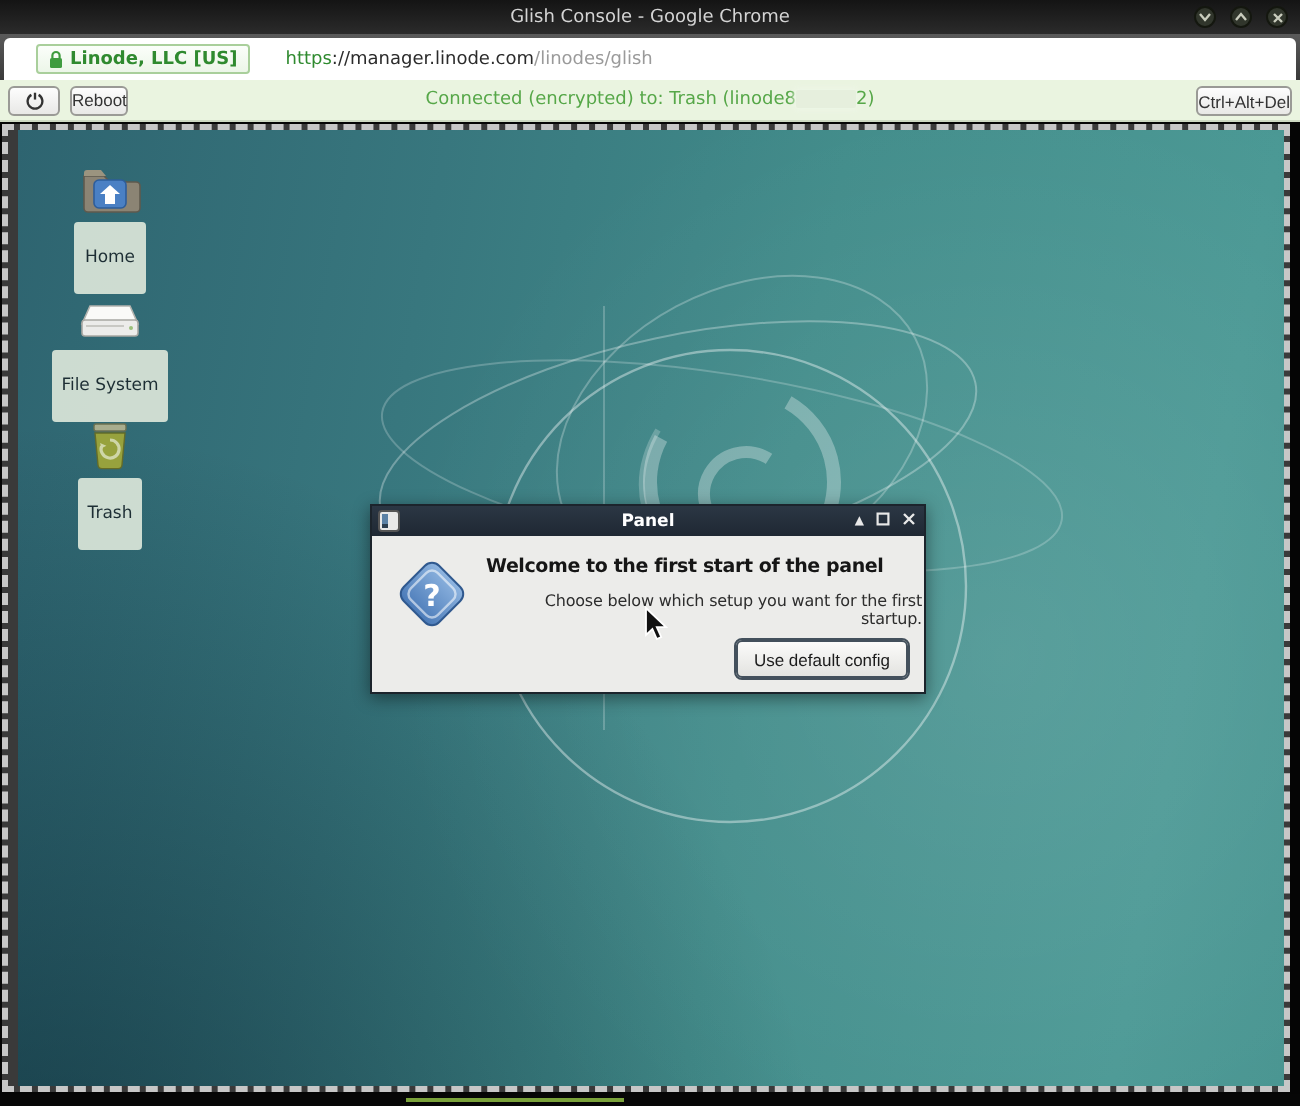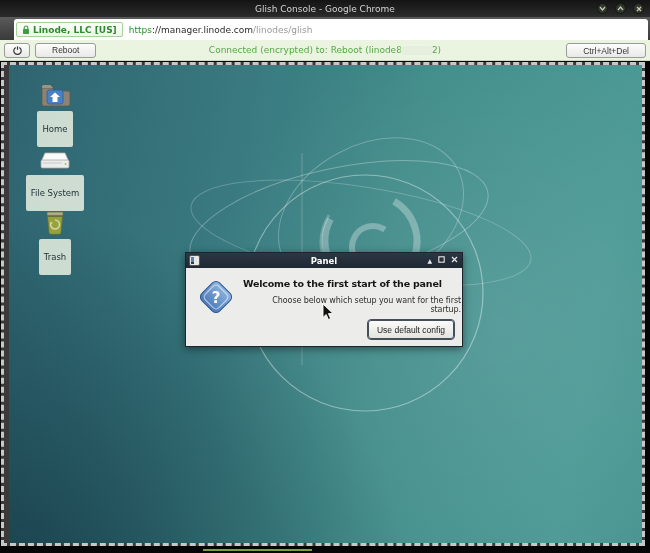--- a/index.html
+++ b/index.html
@@ -9,31 +9,31 @@
 
   
   .titlebar { position:relative; height:17px; background:linear-gradient(#141414,#2b2b2b); display:flex; align-items:center; justify-content:center; }
   .titlebar-text { color:#d4d4d4; font-size:9px; }
   .win-controls { position:absolute; right:6px; top:3px; display:flex; gap:7px; }
   .win-btn { width:11px; height:11px; border-radius:50%; background:#31362c; border:1px solid #14170f; display:flex; align-items:center; justify-content:center; cursor:default; }
   .win-btn svg { display:block; }
 
   
   .urlrow { position:relative; height:23px; background:linear-gradient(#5a5a5a,#3a3a3a); padding:2px 2px 0 2px; }
-  .urlfield { height:21px; background:#fff; border-radius:3px 3px 0 0; display:flex; align-items:center; padding:0 2px; gap:6px;margin-left:12px; }
+  .urlfield { height:21px; background:#fff; border-radius:3px 3px 0 0; display:flex; align-items:center; padding:0 16px; gap:18px; }
   .badge { display:flex; align-items:center; gap:3px; border:1px solid #a9cf9b; background:linear-gradient(#fbfefa,#ecf6e8); border-radius:2px; padding:1px 5px; height:15px; }
   .badge-text { color:#2f8a2f; font-size:9px; font-weight:bold; }
   .url-text { font-size:9px; white-space:nowrap; }
   .url-scheme { color:#2f8a2f; }
   .url-host { color:#2b2b2b; }
   .url-path { color:#9a9a9a; }
 
   
   .glishbar { position:relative; height:21px; background:#eaf4e0; border-bottom:1px solid #cdd9c2; display:flex; align-items:center; padding:0 4px; }
-  .gbtn { height:15px; background:linear-gradient(#fdfdfd,#e8e8e6); border:1px solid #9a9a96; border-radius:3px; font-size:8.5px; color:#333; display:flex; align-items:center; justify-content:center; padding:0 16px; cursor:default; }
+  .gbtn { height:15px; background:linear-gradient(#fdfdfd,#e8e8e6); border:1px solid #9a9a96; border-radius:3px; font-size:8.5px; color:#333; display:flex; align-items:center; justify-content:center; padding:0 0; cursor:default; }
   .gbtn + .gbtn { margin-left:5px; }
   .status { position:absolute; left:0; right:0; text-align:center; font-size:9px; color:#56a748; pointer-events:none; }
   .redact { display:inline-block; width:30px; height:9px; background:#e6efdd; border-radius:1px; vertical-align:middle; box-shadow:0 0 3px 1px #eef6e7; }
   .ctrlaltdel { position:absolute; right:4px; top:3px; }
 
   
   .console { position:relative; height:492px; background:#050505; }
   .canvas-frame { position:absolute; left:1px; top:1px; width:644px; height:484px; border:3px dashed #c7c7c7; background:#3a3a3a; padding-left:5px; }
   .desktop { position:relative; width:633px; height:478px; overflow:hidden;
     background-image:
@@ -105,21 +105,21 @@
             <path d="M2.2,4 V2.8 a1.8,1.8 0 0 1 3.6,0 V4" fill="none" stroke="#3f9c3f" stroke-width="1.1"></path>
           </svg>
         <span class="badge-text">Linode, LLC [US]</span>
       </span>
       <span class="url-text"><span class="url-scheme">https</span><span class="url-host">://manager.linode.com</span><span class="url-path">/linodes/glish</span></span>
     </div>
   </div>
 
   <div class="glishbar">
     <span class="status">
-      <span>Connected (encrypted) to: Reboot (linode8</span><span class="redact"></span><span>2)</span>
+      <span>Connected (encrypted) to: Trash (linode8</span><span class="redact"></span><span>2)</span>
     </span>
     <button class="gbtn" style="width:26px;padding:0;">
       <svg width="9" height="9" viewBox="0 0 10 10">
           <path d="M3,1.6 A4.1,4.1 0 1 0 7,1.6" fill="none" stroke="#333" stroke-width="1.3"></path>
           <line x1="5" y1="0.4" x2="5" y2="4.2" stroke="#333" stroke-width="1.3"></line>
         </svg>
     </button>
     <button class="gbtn">Reboot</button>
     <button class="gbtn ctrlaltdel">Ctrl+Alt+Del</button>
   </div>

